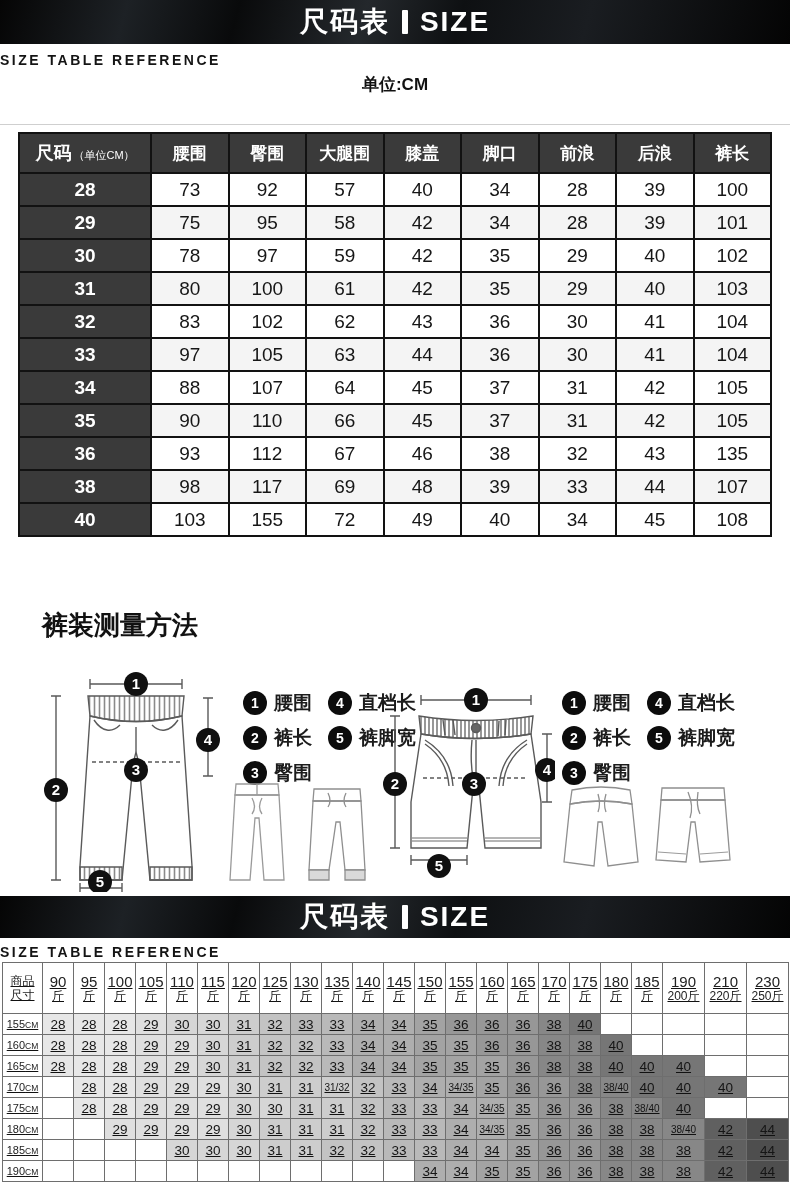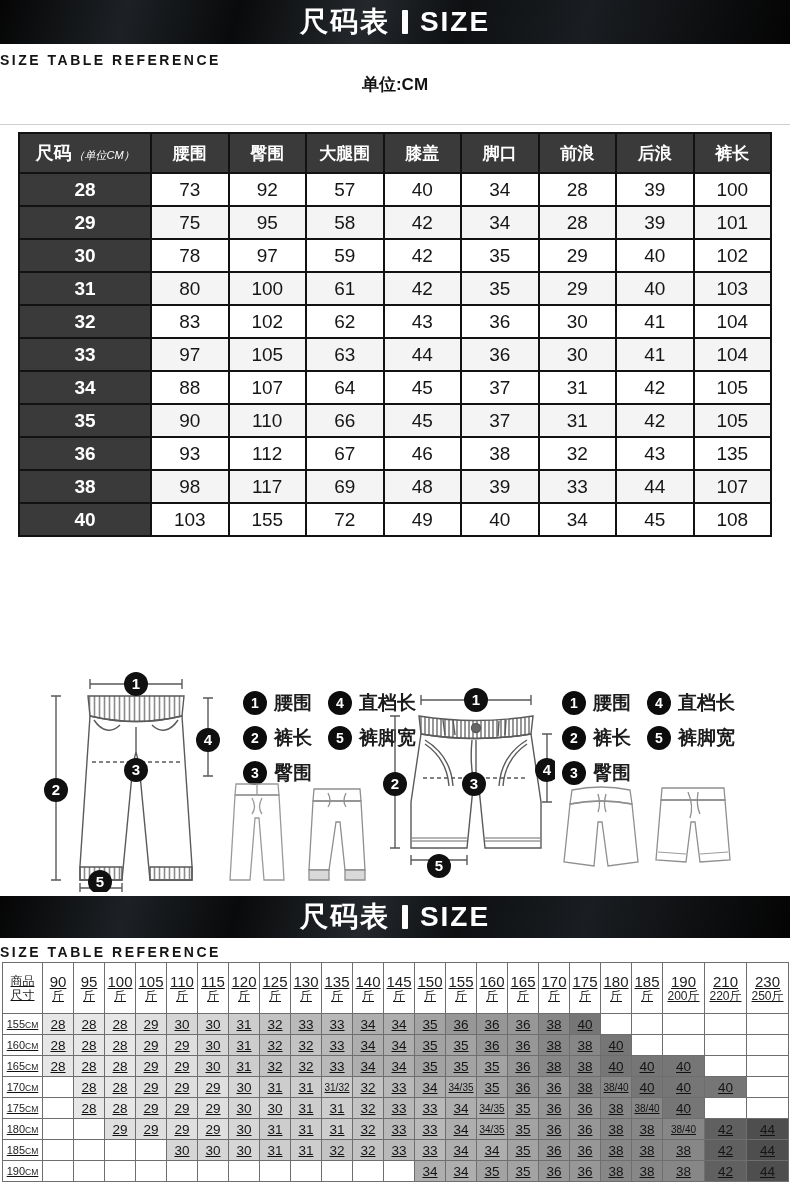--- a/index.html
+++ b/index.html
@@ -14,21 +14,21 @@
   .ref{position:absolute;left:0;width:790px;font-size:14px;font-weight:bold;
        letter-spacing:2.5px;color:#141414;}
   .unit{position:absolute;left:0;width:790px;text-align:center;font-size:17px;font-weight:bold;color:#111;}
   .note{position:absolute;left:0;width:790px;text-align:center;font-size:15px;color:#3a3a3a;}
   .divider{position:absolute;left:0;top:124px;width:790px;height:1px;background:#cfcfcf;}
   
   table.size-table{position:absolute;left:18px;top:132px;width:754px;border-collapse:collapse;table-layout:fixed;}
   .size-table th,.size-table td{border:2px solid #121212;text-align:center;padding:0;}
   .size-table thead th{background:#3a3a3a;color:#fff;height:38px;font-size:17px;font-weight:bold;}
   .size-table thead th.corner .corner-main{font-size:18px;font-weight:bold;}
-  .size-table thead th.corner .corner-sub{font-size:11px;font-weight:normal;margin-left:2px;font-style:italic;}
+  .size-table thead th.corner .corner-sub{font-size:11px;font-weight:normal;margin-left:2px;}
   .size-table tbody th{background:#3a3a3a;color:#fff;height:31px;font-size:19px;font-weight:bold;}
   .size-table tbody td{background:#fff;height:31px;font-size:19px;color:#161616;}
   .size-table tbody tr:nth-child(even) td{background:#f4f4f4;}
   .size-table col.c0{width:132px;}
   
   .m-title{position:absolute;left:42px;top:608px;font-size:26px;font-weight:bold;color:#111;}
   .m-sub{position:absolute;left:43px;top:644px;font-size:17px;color:#8a8a8a;letter-spacing:1px;}
   .legend{position:absolute;display:grid;grid-template-columns:auto auto;gap:9px 16px;}
   .legend-item{display:flex;align-items:center;gap:7px;font-size:19px;font-weight:bold;color:#1c1c1c;white-space:nowrap;}
   .lnum{width:24px;height:24px;border-radius:50%;background:#0c0c0c;color:#fff;display:flex;
@@ -198,20 +198,21 @@
           <td>72</td>
           <td>49</td>
           <td>40</td>
           <td>34</td>
           <td>45</td>
           <td>108</td>
         </tr>
       </tbody>
     </table>
 
+  <div class="m-title">裤装测量方法</div>
 
   <svg class="diag" style="left:42px;top:670px" width="182" height="222" viewBox="0 0 182 222">
     <defs>
       <pattern id="hb" width="5" height="14" patternUnits="userSpaceOnUse">
         <path d="M2.5,0 V14" stroke="#8a8a8a" stroke-width="1.6"></path>
       </pattern>
     </defs>
     <g stroke="#5a5a5a" fill="none" stroke-width="1.4">
       <path d="M48,14 H140 M48,9 V19 M140,9 V19"></path>
       <path d="M46,26 L142,26 L140,46 Q94,57 48,46 Z" fill="url(#hb)"></path>

